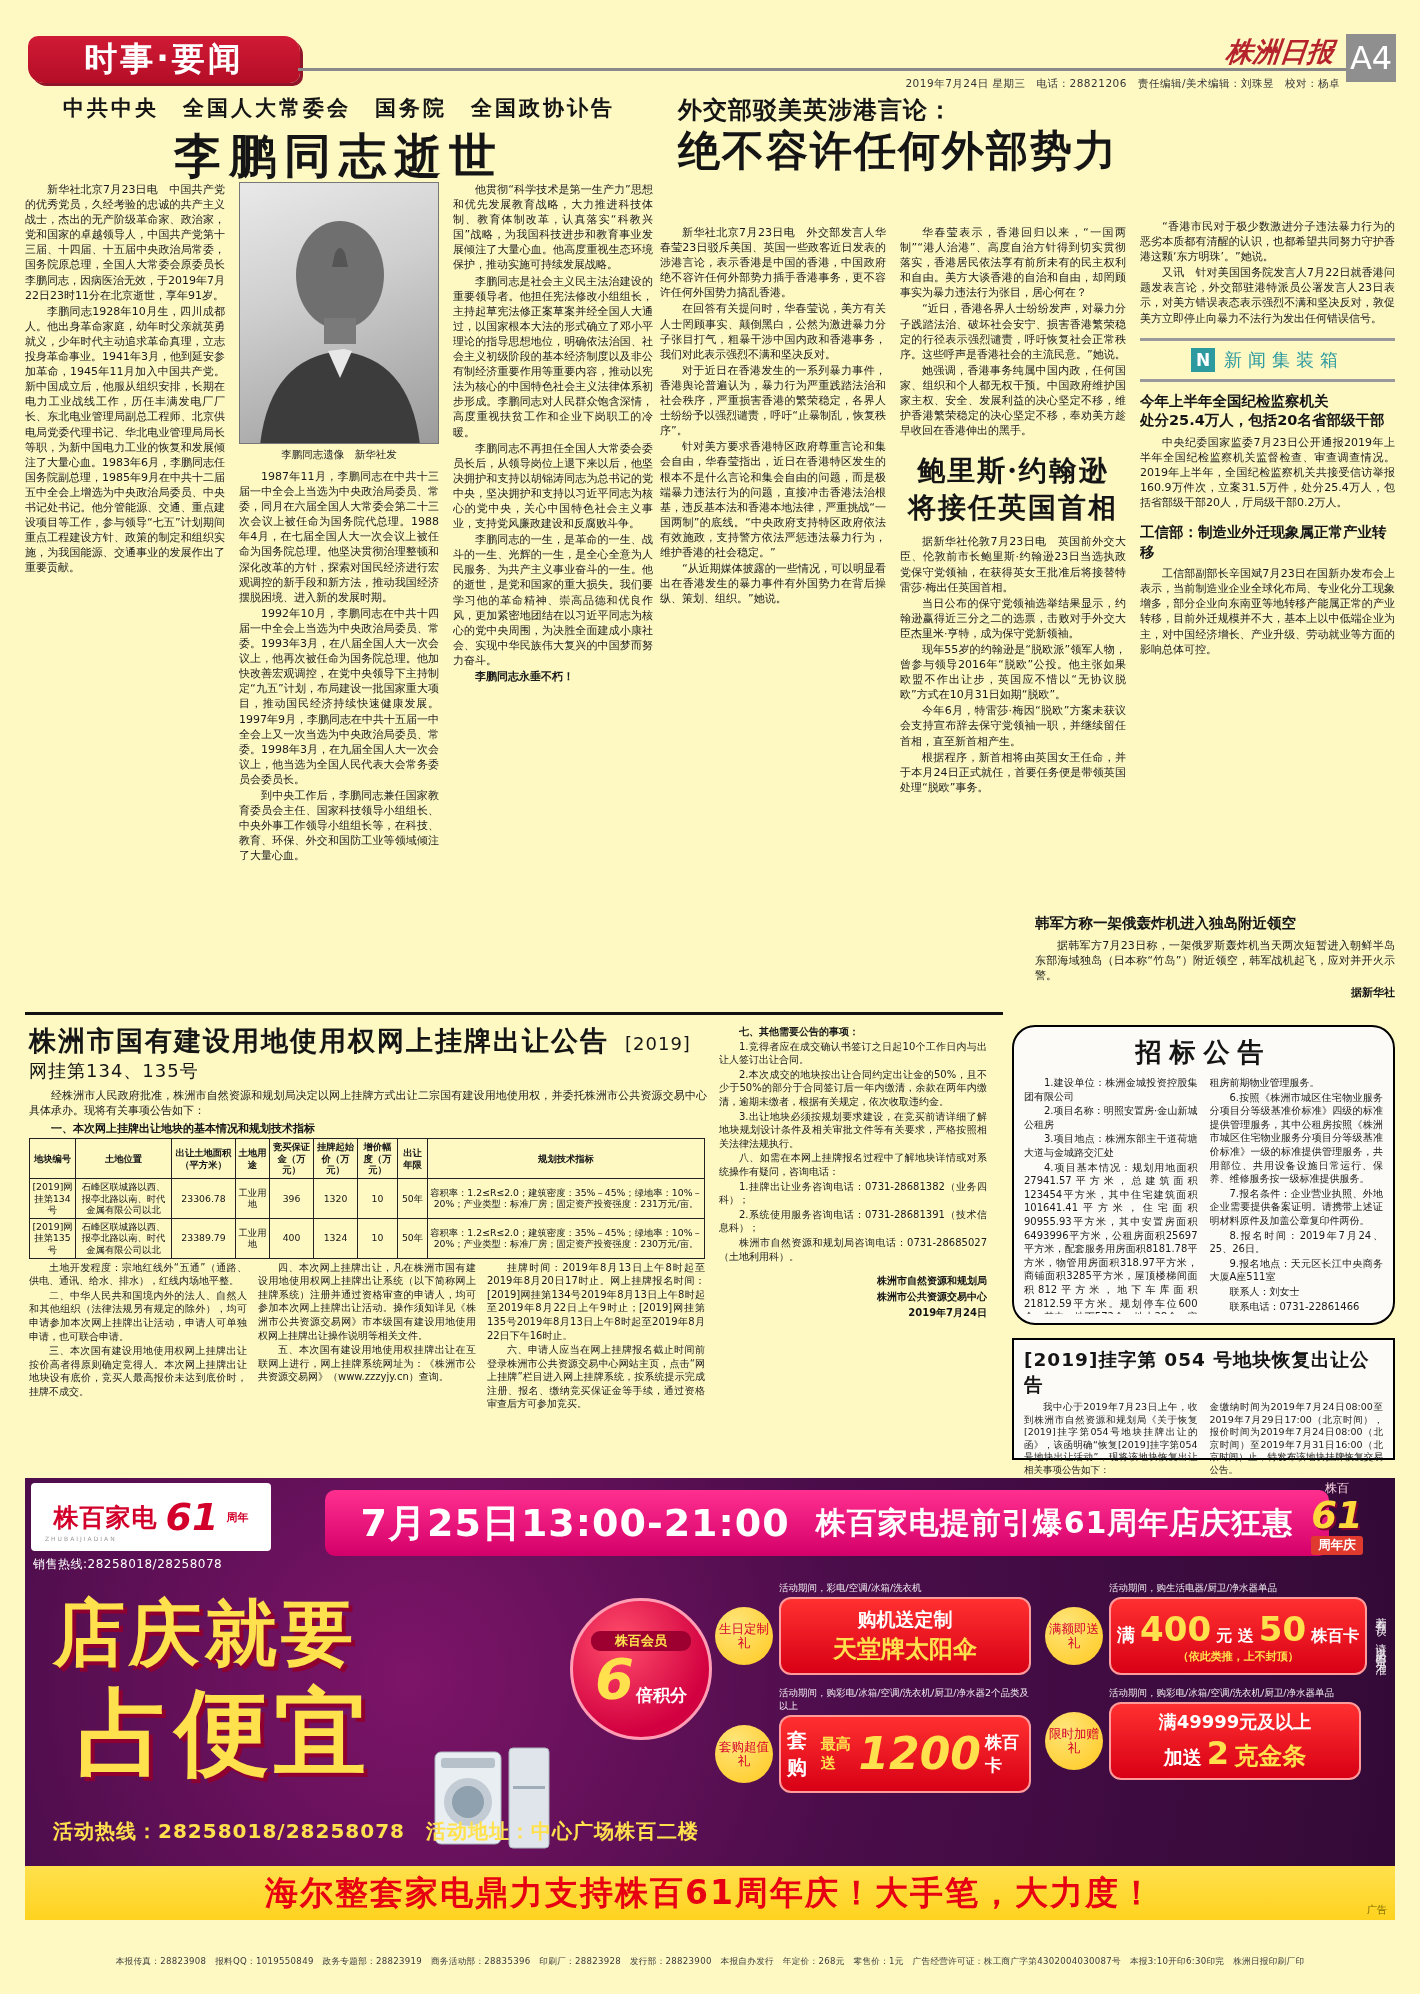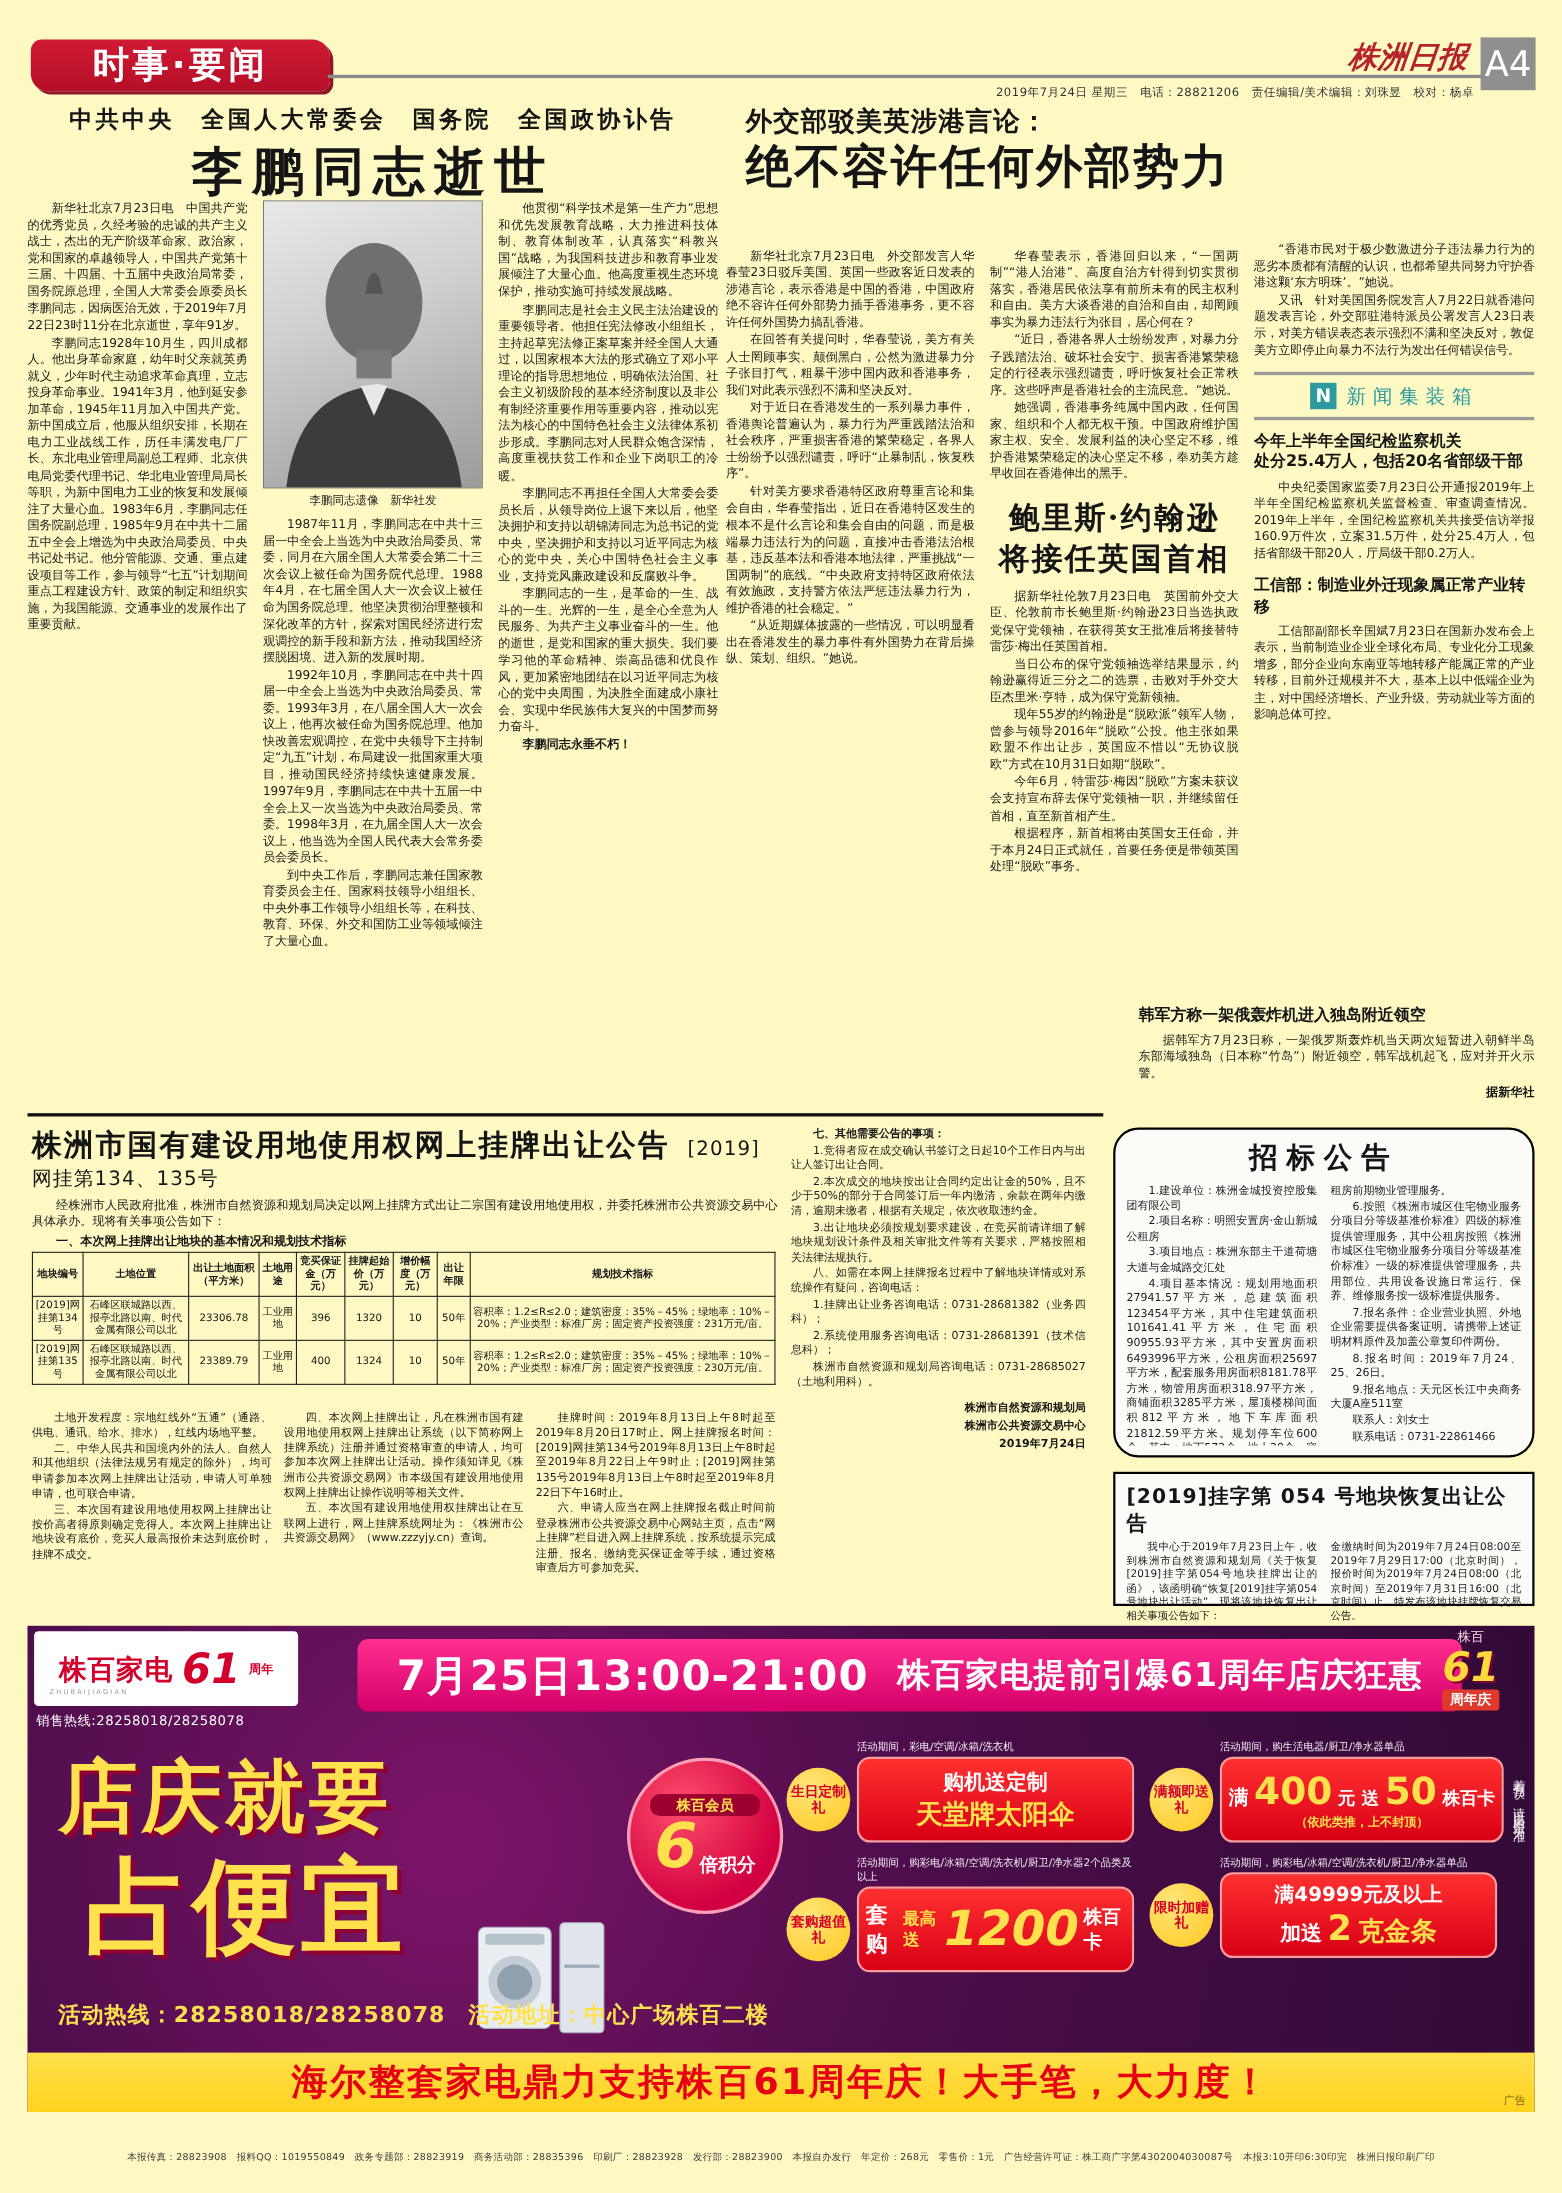--- a/index.html
+++ b/index.html
@@ -40,21 +40,21 @@
   .byline{font-size:11px;font-weight:700;text-align:right;margin-top:2px;}
   
   .land{left:25px;top:1012px;width:978px;height:452px;border-top:3px solid #111;}
   .land-title{font-size:27px;font-weight:900;letter-spacing:2px;}
   .land-doc{font-size:18px;margin-left:16px;letter-spacing:1px;}
   .sechead{font-size:11px;font-weight:800;margin:3px 0 2px 0;text-indent:2em;}
   table.land-t{border-collapse:collapse;width:676px;table-layout:fixed;}
   table.land-t th,table.land-t td{border:1px solid #222;font-size:9.3px;line-height:11.6px;text-align:center;
     padding:2px 2px;vertical-align:middle;font-weight:400;}
   table.land-t th{font-weight:700;}
-  .clauses{display:flex;gap:11px;margin-top:24px;}
+  .clauses{display:flex;gap:11px;margin-top:2px;}
   .clauses>div{width:218px;height:212px;overflow:hidden;}
   .signoff{font-size:10px;line-height:16px;text-align:right;margin-top:10px;font-weight:600;}
   
   .box{border:2px solid #000;box-sizing:border-box;background:#fcfbf7;padding:6px 10px;}
   .tender-title{font-size:26px;font-weight:900;letter-spacing:8px;text-align:center;margin:2px 0 6px 0;}
   .resume-title{font-size:18.5px;font-weight:900;letter-spacing:1px;margin:1px 0 4px 0;}
   .twocol{display:flex;gap:12px;}
   .twocol>div{flex:1;overflow:hidden;}
   
   .ad{left:25px;top:1478px;width:1370px;height:442px;background:
@@ -79,21 +79,21 @@
   .member{left:545px;top:120px;width:136px;height:136px;border-radius:50%;
     background:radial-gradient(circle at 35% 30%,#ff4d6b,#d20040 70%);border:3px solid #ff9db4;
     display:flex;flex-direction:column;align-items:center;justify-content:center;}
   .member .mt{background:#9d0030;color:#ffe14d;font-size:13px;font-weight:800;padding:1px 24px;border-radius:9px;}
   .member .mn{color:#ffe14d;font-size:56px;font-weight:900;font-style:italic;line-height:1;}
   .member .ms{color:#fff;font-size:17px;font-weight:800;}
   .gifts{left:690px;top:104px;width:648px;display:grid;grid-template-columns:316px 316px;column-gap:14px;row-gap:12px;}
   .gift .note{color:#fff;font-size:9.5px;margin:0 0 2px 64px;opacity:.92;}
   .gift .row{display:flex;align-items:center;gap:6px;}
   .gbadge{width:58px;height:58px;border-radius:50%;background:radial-gradient(circle at 35% 30%,#ffe57a,#ffc81e);
-    color:#d4002a;font-size:12.5px;font-weight:700;display:flex;align-items:center;justify-content:center;
+    color:#d4002a;font-size:12.5px;font-weight:400;display:flex;align-items:center;justify-content:center;
     text-align:center;flex:0 0 58px;line-height:14px;padding:2px;box-sizing:border-box;}
   .gbox{flex:1;background:linear-gradient(180deg,#ff3030,#d80015);border:2px solid #ff9b9b;border-radius:12px;
     min-height:68px;display:flex;flex-direction:column;align-items:center;justify-content:center;padding:3px 6px;}
   .gbox .w{color:#fff;font-weight:800;}
   .gbox .y{color:#ffe14d;font-weight:900;}
   .sidenote{right:8px;top:130px;writing-mode:vertical-rl;color:#fff;font-size:11px;letter-spacing:3px;opacity:.9;}
   .ad-hot2{left:28px;top:340px;color:#ffe14d;font-size:20px;font-weight:800;letter-spacing:1px;}
   .ad-bottom{left:0;top:388px;width:1370px;height:54px;background:linear-gradient(180deg,#ffe14d,#ffd21e);
     display:flex;align-items:center;justify-content:center;position:absolute;}
   .ad-bottom .t{color:#e60012;font-size:33px;font-weight:900;letter-spacing:2px;}

